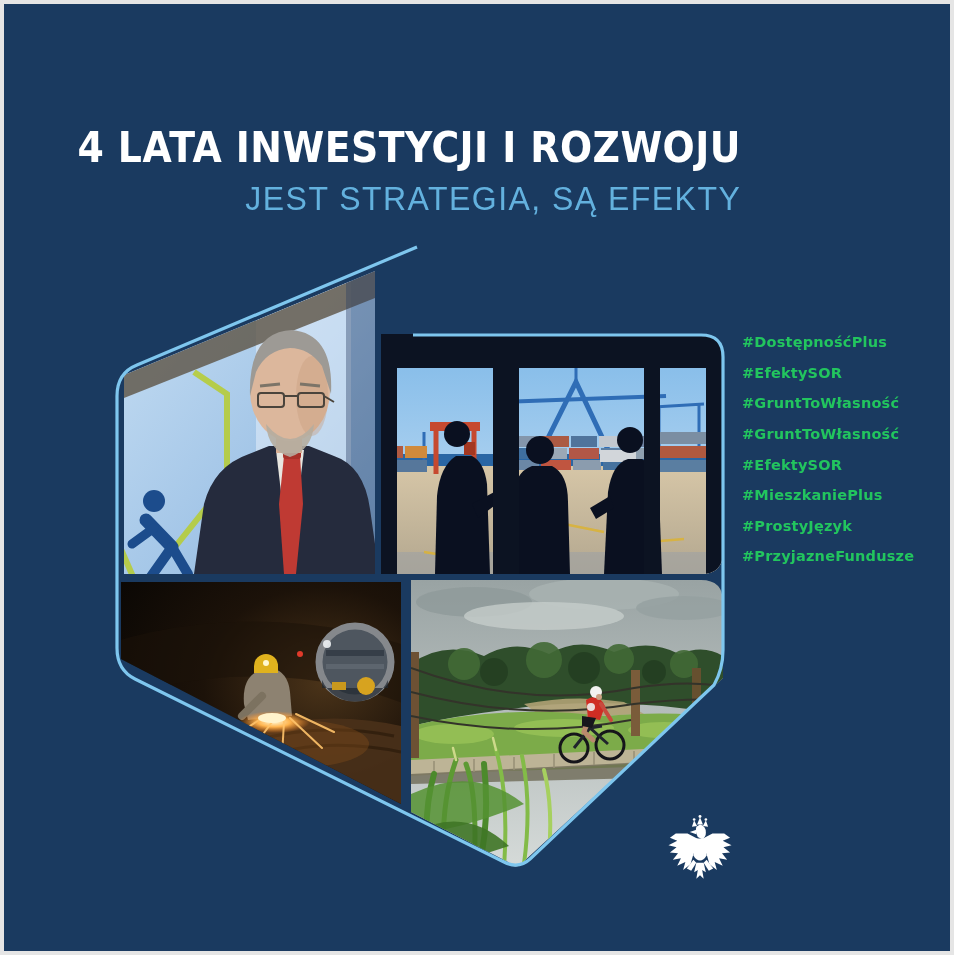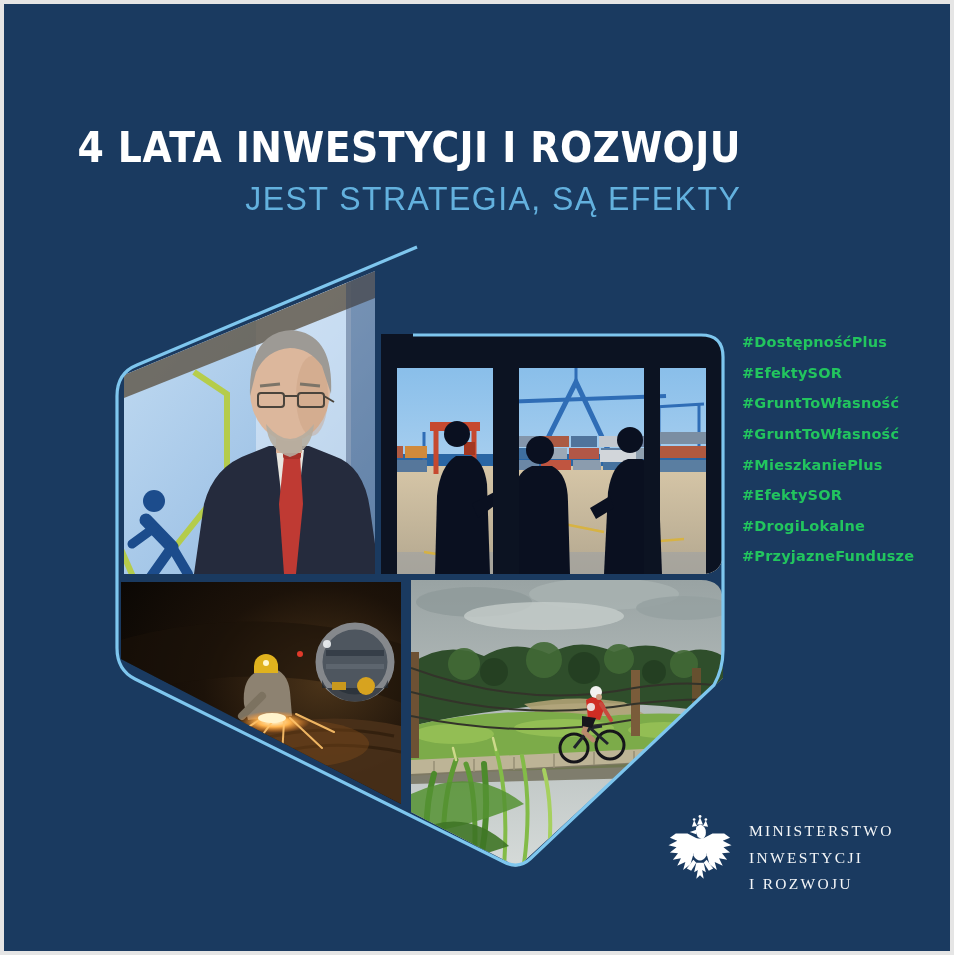--- a/index.html
+++ b/index.html
@@ -278,23 +278,23 @@
     </g>
 
     <path d="M409 331 L697 331 Q719 331 719 353 L719 646 Q719 665 710 681 L526 855 Q514 866 498 857 L131 675 Q113 666 113 644 L113 392 Q113 369 133 361 L413 243" fill="none" stroke="#7ec6ee" stroke-width="3.2" stroke-linejoin="round"></path>
   </svg>
 
   <ul class="hashtags">
     <li>#DostępnośćPlus</li>
     <li>#EfektySOR</li>
     <li>#GruntToWłasność</li>
     <li>#GruntToWłasność</li>
+    <li>#EfektySOR</li>
     <li>#MieszkaniePlus</li>
-    <li>#EfektySOR</li>
-    <li>#DrogiLokalne</li>
+    <li>#ProstyJęzyk</li>
     <li>#PrzyjazneFundusze</li>
   </ul>
 
   <div class="ministry">
     <svg class="eagle" viewBox="0 0 90 100" aria-hidden="true">
       <g fill="#ffffff">
         <path d="M45 4 L49 14 L41 14 Z"></path>
         <path d="M37 8 L41 16 L34 17 Z"></path>
         <path d="M53 8 L49 16 L56 17 Z"></path>
         <circle cx="37" cy="7" r="1.8"></circle>
@@ -303,20 +303,15 @@
         <path d="M45 14 Q53 16 53 25 Q53 31 48 34 L42 31 Q38 24 40 17 Z"></path>
         <path d="M40 21 L31 24 L40 27 Z"></path>
         <path d="M43 34 L28 26 L12 26 L4 32 L14 36 L2 42 L13 45 L4 52 L15 53 L8 62 L19 60 L14 70 L25 65 L22 76 L32 68 L35 58 Z"></path>
         <path d="M47 34 L62 26 L78 26 L86 32 L76 36 L88 42 L77 45 L86 52 L75 53 L82 62 L71 60 L76 70 L65 65 L68 76 L58 68 L55 58 Z"></path>
         <path d="M38 33 L52 33 L54 56 Q50 63 45 63 Q40 63 36 56 Z"></path>
         <path d="M36 62 L27 74 L33 77 L40 66 Z"></path>
         <path d="M54 62 L63 74 L57 77 L50 66 Z"></path>
         <path d="M40 66 L50 66 L53 79 L48 76 L50 88 L45 83 L40 88 L42 76 L37 79 Z"></path>
       </g>
     </svg>
-    <div class="name">
-      <div>MINISTERSTWO</div>
-      <div>INWESTYCJI</div>
-      <div>I ROZWOJU</div>
-    </div>
   </div>
 
 </div>
 
 </body></html>

